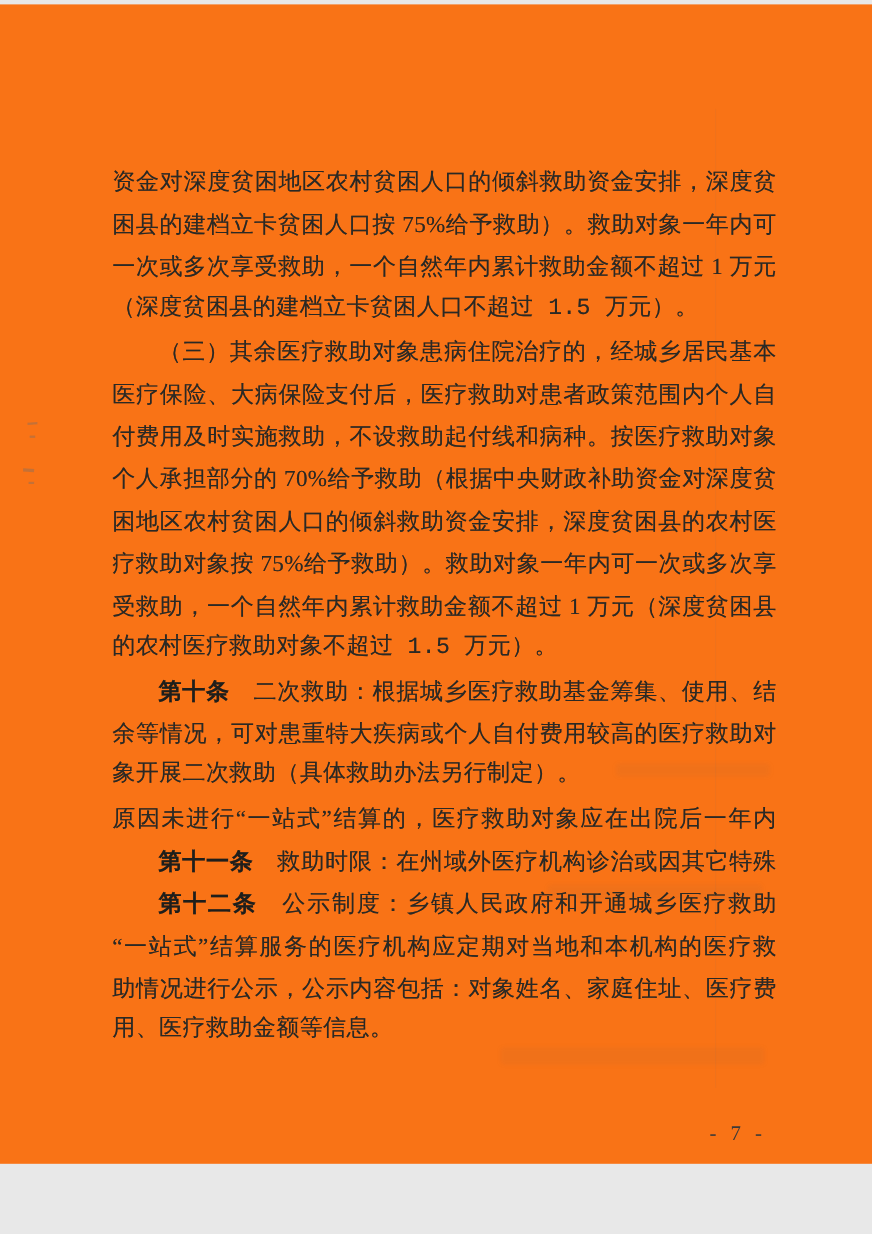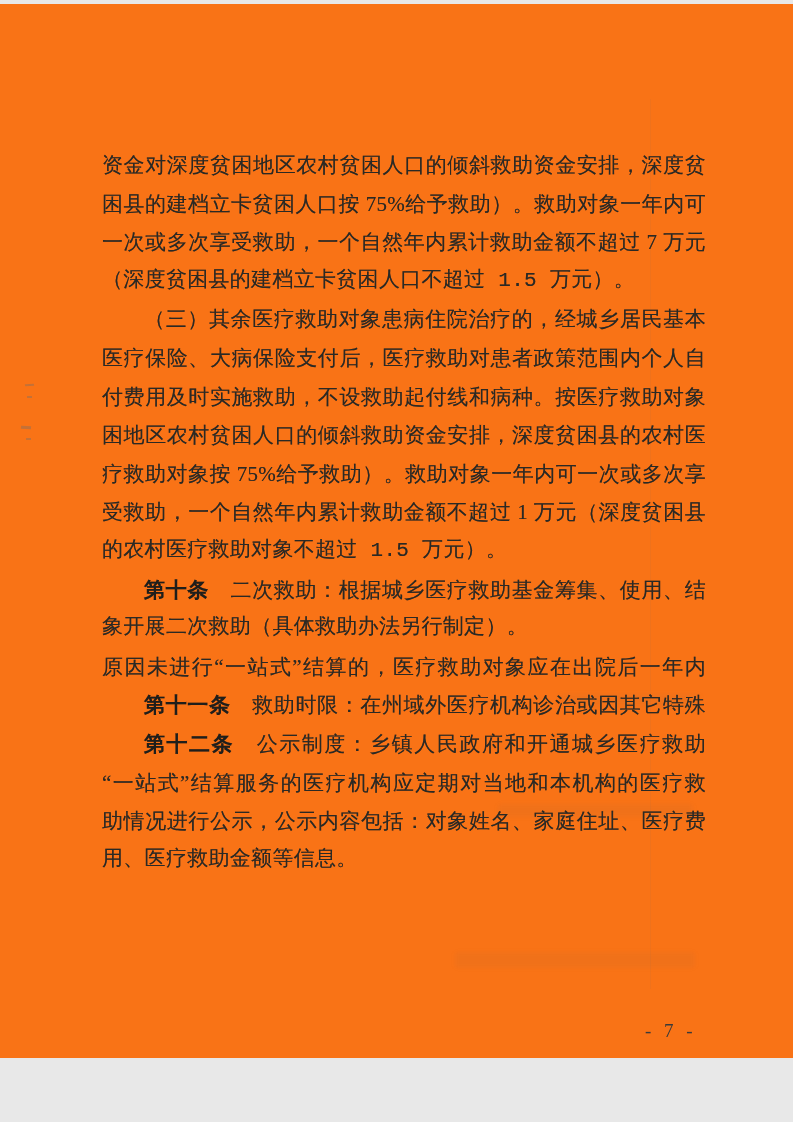--- a/index.html
+++ b/index.html
@@ -73,34 +73,36 @@
   <div class="speck s3"></div>
   <div class="speck s4"></div>
   <div class="ghost g1"></div>
   <div class="ghost g2"></div>
   <div class="ghost g3"></div>
 
   <div class="text-block">
       <div class="paragraph">
         <div class="line">资金对深度贫困地区农村贫困人口的倾斜救助资金安排，深度贫</div>
         <div class="line">困县的建档立卡贫困人口按 75%给予救助）。救助对象一年内可</div>
-        <div class="line">一次或多次享受救助，一个自然年内累计救助金额不超过 7 万元</div>
+        <div class="line">一次或多次享受救助，一个自然年内累计救助金额不超过 1 万元</div>
         <div class="line last">（深度贫困县的建档立卡贫困人口不超过 1.5 万元）。</div>
       </div>
       <div class="paragraph">
         <div class="line indent">（三）其余医疗救助对象患病住院治疗的，经城乡居民基本</div>
         <div class="line">医疗保险、大病保险支付后，医疗救助对患者政策范围内个人自</div>
         <div class="line">付费用及时实施救助，不设救助起付线和病种。按医疗救助对象</div>
+        <div class="line">个人承担部分的 70%给予救助（根据中央财政补助资金对深度贫</div>
         <div class="line">困地区农村贫困人口的倾斜救助资金安排，深度贫困县的农村医</div>
         <div class="line">疗救助对象按 75%给予救助）。救助对象一年内可一次或多次享</div>
         <div class="line">受救助，一个自然年内累计救助金额不超过 1 万元（深度贫困县</div>
         <div class="line last">的农村医疗救助对象不超过 1.5 万元）。</div>
       </div>
       <div class="paragraph">
         <div class="line indent"><span class="bold">第十条</span>　二次救助：根据城乡医疗救助基金筹集、使用、结</div>
+        <div class="line">余等情况，可对患重特大疾病或个人自付费用较高的医疗救助对</div>
         <div class="line last">象开展二次救助（具体救助办法另行制定）。</div>
       </div>
       <div class="paragraph">
         <div class="line">原因未进行“一站式”结算的，医疗救助对象应在出院后一年内</div>
         <div class="line indent"><span class="bold">第十一条</span>　救助时限：在州域外医疗机构诊治或因其它特殊</div>
       </div>
       <div class="paragraph">
         <div class="line indent"><span class="bold">第十二条</span>　公示制度：乡镇人民政府和开通城乡医疗救助</div>
         <div class="line">“一站式”结算服务的医疗机构应定期对当地和本机构的医疗救</div>
         <div class="line">助情况进行公示，公示内容包括：对象姓名、家庭住址、医疗费</div>

